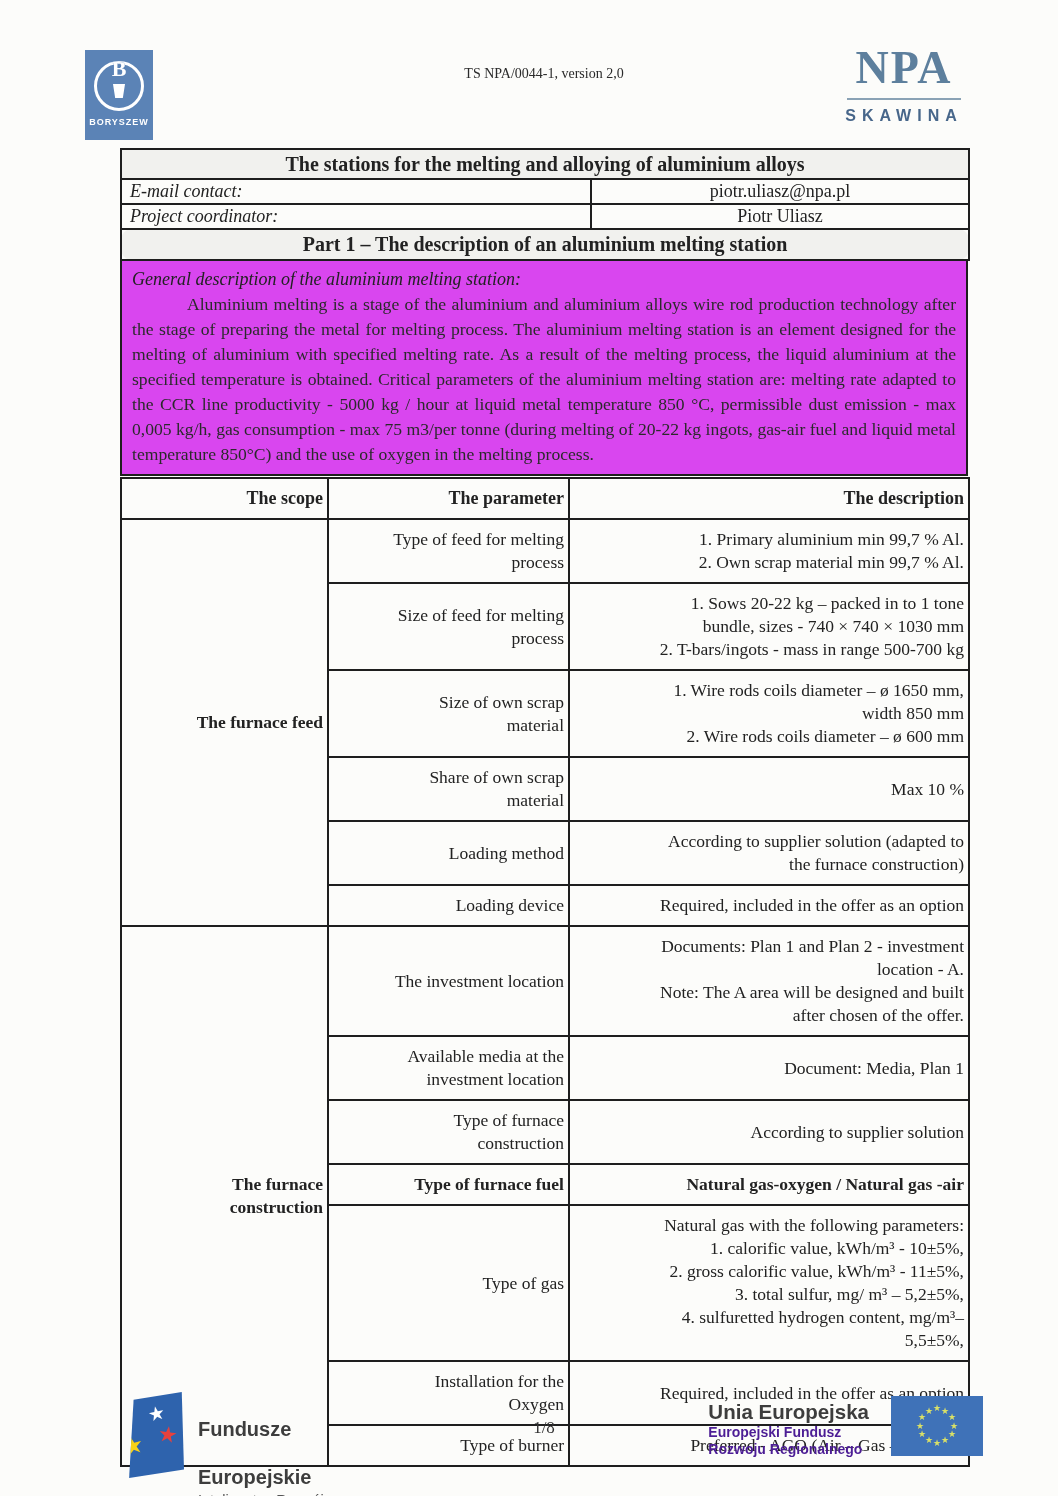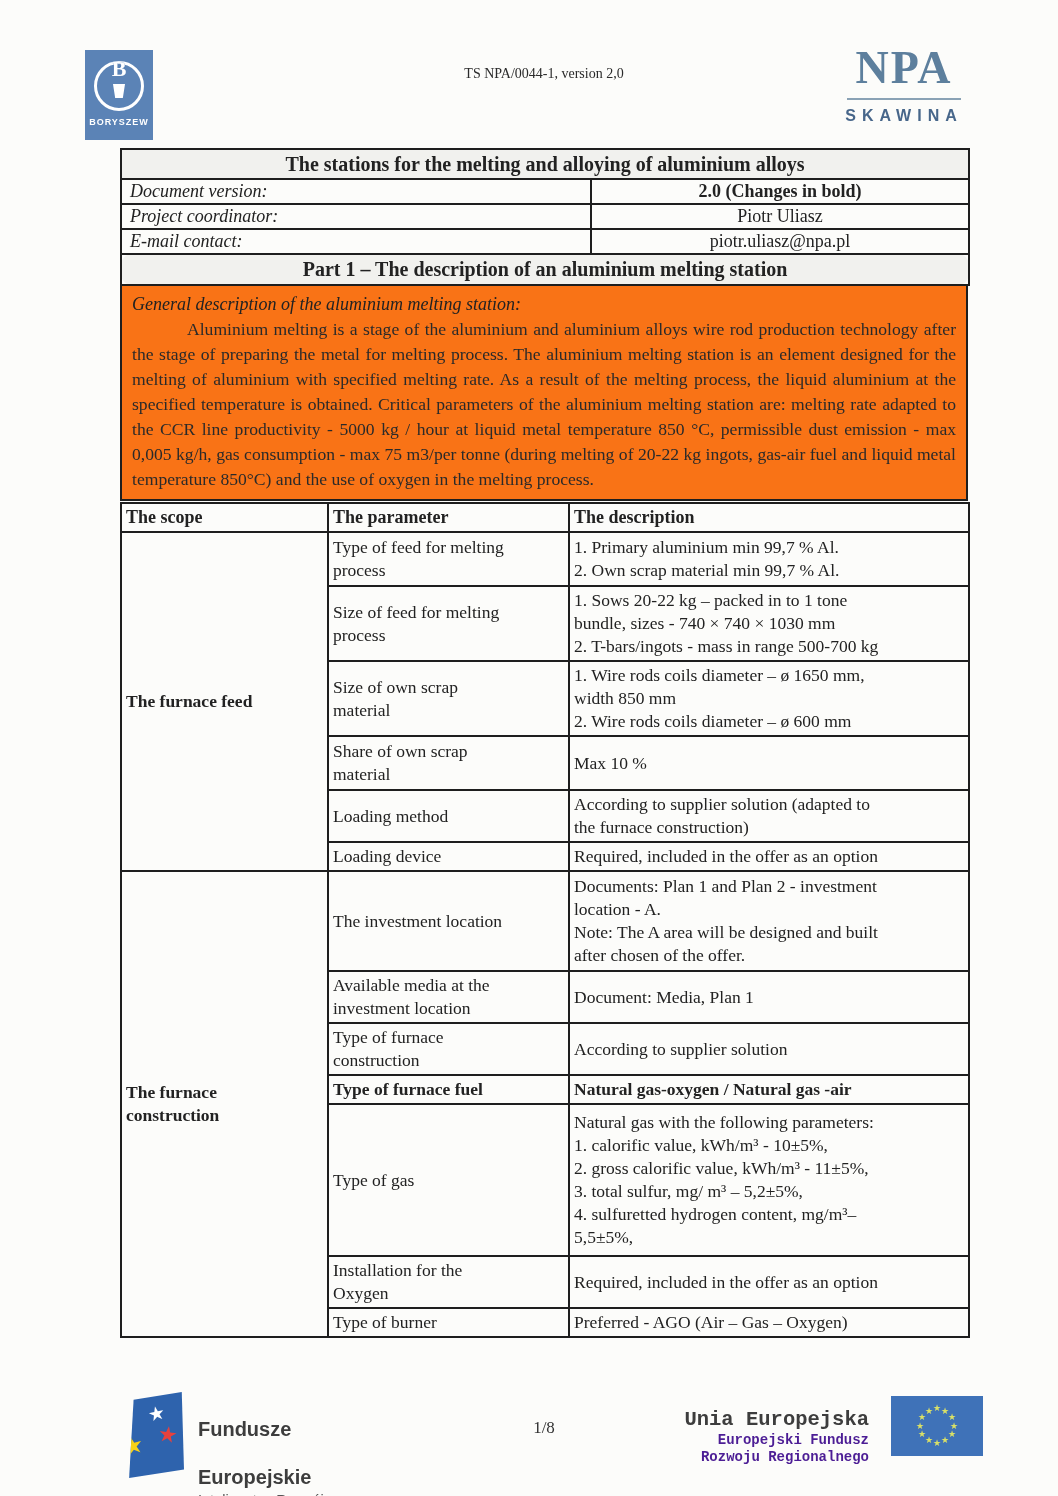--- a/index.html
+++ b/index.html
@@ -63,30 +63,30 @@
   }
   .info-value { text-align:center; font-size:18px; }
   .bold { font-weight:bold; }
   .part-cell {
     text-align:center; font-weight:bold; font-size:20px; height:31px;
     background:#f1f1ee;
     border-radius:11px;
   }
   .desc {
     border:2px solid #1e1e1e; border-top:none; width:848px;
-    padding:5px 10px 7px 10px; background:#f97316;
+    padding:5px 10px 7px 10px; background:#d946ef;
   }
   .desc .desc-head { font-style:italic; font-size:18px; line-height:26px; }
   .desc .desc-body {
     font-size:17.6px; line-height:25px; text-align:justify; text-indent:55px;
     color:#2a2a2a;
   }
 
   .spec { margin-top:1px; }
-  .spec td { font-size:17.5px; line-height:23px; text-align:left; padding:2px 4px; }
+  .spec td { font-size:17.5px; line-height:23px; text-align:right; padding:8px 4px; }
   .spec .hdr { font-weight:bold; font-size:18px; height:26px; }
   .scope-cell { font-weight:bold; font-size:18px; }
   .preline { white-space:pre-line; }
   .req-left { text-align:left; padding-left:7px; padding-right:4px; }
   .boldrow { font-weight:bold; }
 
   
   .footer-left { position:absolute; left:128px; top:1392px; display:flex; }
   .fe-flag {
     position:relative; width:56px; height:86px; background:#2e63ad;
@@ -100,22 +100,22 @@
   .fe-text .l1 { font-weight:bold; font-size:20px; line-height:22px;margin-top:26px; }
   .fe-text .l3 { font-size:14.5px; line-height:24px; color:#555; }
   .page-num {
     position:absolute; left:120px; top:1418px; width:848px; text-align:center;
     font-size:17px; color:#333;
   }
   .footer-right {
     position:absolute; right:75px; top:1396px; display:flex; align-items:flex-start;
   }
   .ue-text {
-    text-align:right; font-family:Liberation Mono, monospace; color:#3d3d3d;
-    margin-right:22px; margin-top:12px;
+    font-family:Liberation Sans, sans-serif; color:#3d3d3d;
+    margin-right:22px; margin-top:4px;
   }
   .ue-text .l1 { font-weight:bold; font-size:20.5px; line-height:24px; }
   .ue-text .l2 { font-weight:bold; font-size:14px; line-height:17px; color:#4c1d95; }
   .eu-flag { position:relative; width:92px; height:60px; background:#3f72b8; }
   .eu-flag .star {
     position:absolute; color:#d9e067; font-size:9px; line-height:1;
     transform:translate(-50%,-50%);
   }
 </style>
 </head>
@@ -144,30 +144,26 @@
     <table>
       <colgroup>
           <col style="width:470px">
           <col style="width:378px">
         </colgroup>
       <tbody>
           <tr>
         <td colspan="2" class="title-cell">The stations for the melting and alloying of aluminium alloys</td>
       </tr>
       <tr>
-        <td class="info-label">Document version:</td>
-        <td class="info-value bold">2.0 (Changes in bold)</td>
+        <td class="info-label">E-mail contact:</td>
+        <td class="info-value">piotr.uliasz@npa.pl</td>
       </tr>
       <tr>
         <td class="info-label">Project coordinator:</td>
         <td class="info-value">Piotr Uliasz</td>
-      </tr>
-      <tr>
-        <td class="info-label">E-mail contact:</td>
-        <td class="info-value">piotr.uliasz@npa.pl</td>
       </tr>
       <tr>
         <td colspan="2" class="part-cell">Part 1 – The description of an aluminium melting station</td>
       </tr>
     </tbody>
       </table>
 
     <div class="desc">
       <div class="desc-head">General description of the aluminium melting station:</div>
       <div class="desc-body">Aluminium melting is a stage of the aluminium and aluminium alloys wire rod production technology after the stage of preparing the metal for melting process. The aluminium melting station is an element designed for the melting of aluminium with specified melting rate. As a result of the melting process, the liquid aluminium at the specified temperature is obtained. Critical parameters of the aluminium melting station are: melting rate adapted to the CCR line productivity - 5000 kg / hour at liquid metal temperature 850 °C, permissible dust emission - max 0,005 kg/h, gas consumption - max 75 m3/per tonne (during melting of 20-22 kg ingots, gas-air fuel and liquid metal temperature 850°C) and the use of oxygen in the melting process.</div>

